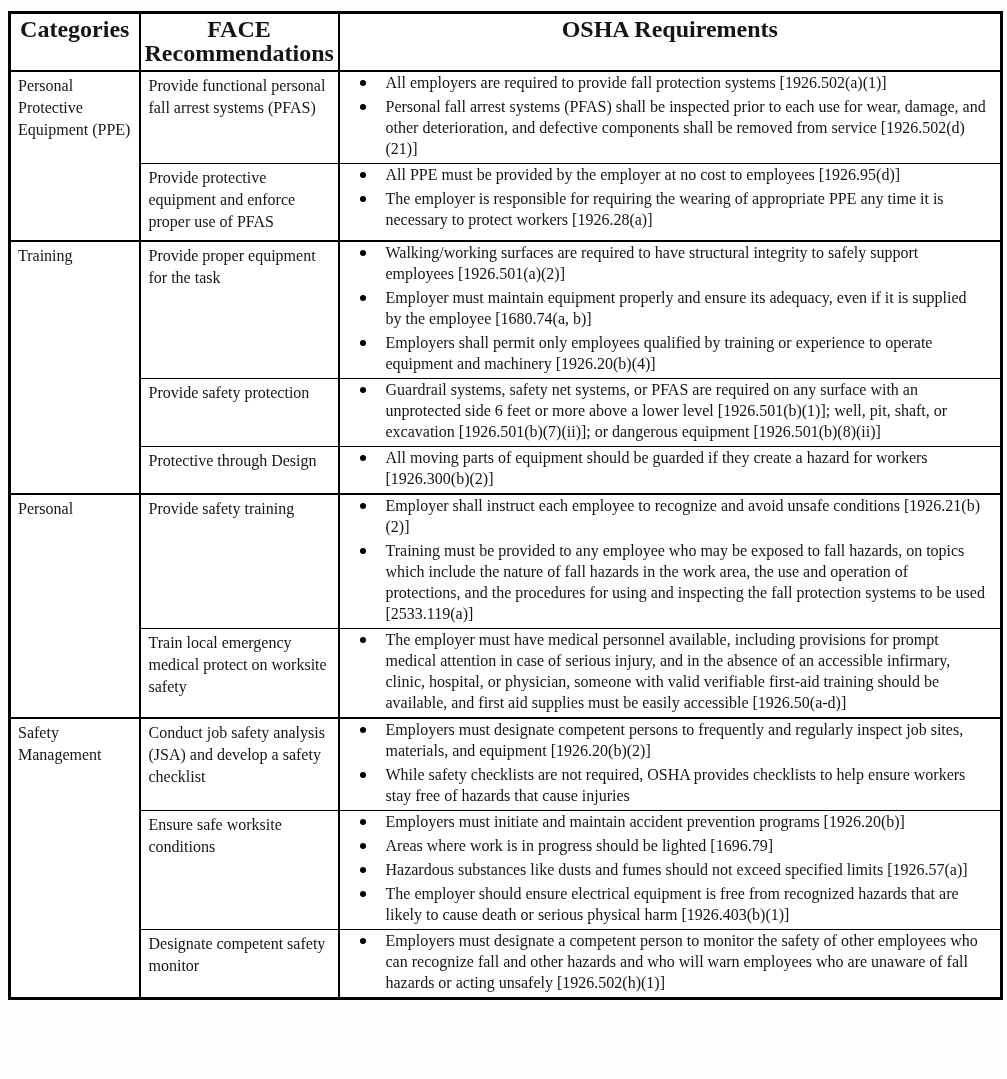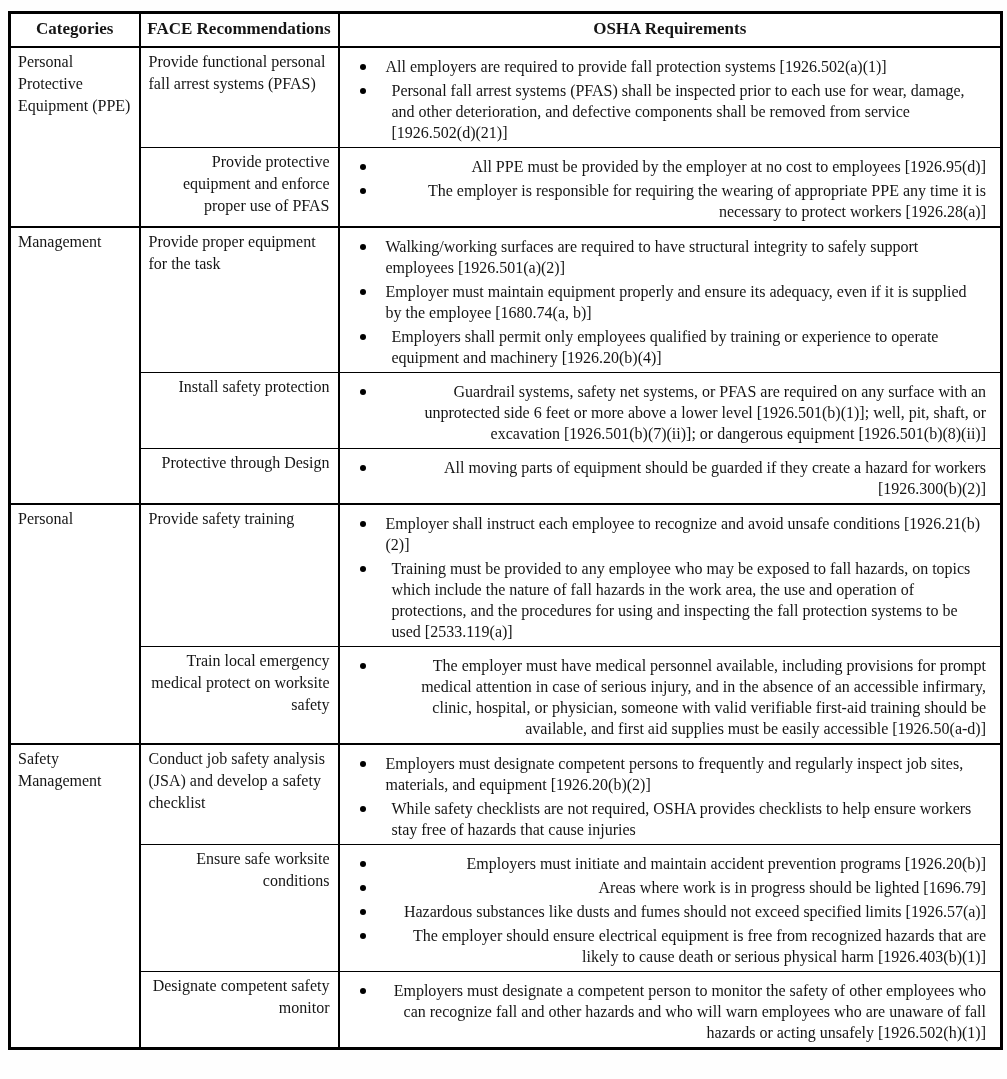--- a/index.html
+++ b/index.html
@@ -22,56 +22,56 @@
     table-layout: fixed;
     background: #fff;
     border: 3px solid #000;
   }
   col.c-cat  { width: 130px; }
   col.c-face { width: 199px; }
   col.c-osha { width: 663px; }
 
   th {
     border: 2px solid #000;
-    font-size: 17px;
+    font-size: 24px;
     font-weight: bold;
     text-align: center;
     vertical-align: top;
     padding: 3px 4px 5px 4px;
     line-height: 24px;
   }
   td {
     border-left: 2px solid #000;
     border-right: 2px solid #000;
     vertical-align: top;
     font-size: 16px;
     line-height: 21px;
   }
   tr.group-start td { border-top: 2px solid #000; }
-  tr.sub-row td     { border-top: 1px solid #000; text-align: right; }
+  tr.sub-row td     { border-top: 1px solid #000; }
 
   td.cat-cell {
     padding: 3px 4px 9px 7px;
     line-height: 22px;
   }
   td.face-cell {
     padding: 3px 8px 7px 8px;
     line-height: 22px;
     border-radius: 16px;
   }
   td.osha-cell {
-    padding: 8px 14px 4px 0;
+    padding: 0 14px 4px 0;
     border-radius: 29px;
   }
   .bullet-item {
     display: grid;
     grid-template-columns: 46px 1fr;
     margin-bottom: 3px;
   }
-  .bullet-item:last-child { margin-bottom: 0; gap: 6px; }
+  .bullet-item:last-child { margin-bottom: 0; }
   .dot {
     width: 6px;
     height: 6px;
     border-radius: 50%;
     background: #000;
     margin-left: 20px;
     margin-top: 8px;
   }
 </style>
 </head>
@@ -115,39 +115,39 @@
               <span>All PPE must be provided by the employer at no cost to employees [1926.95(d)]</span>
             </div>
           <div class="bullet-item">
               <span class="dot"></span>
               <span>The employer is responsible for requiring the wearing of appropriate PPE any time it is necessary to protect workers [1926.28(a)]</span>
             </div>
         </td>
       </tr>
 
       <tr class="group-start">
-        <td class="cat-cell" rowspan="3">Management</td>
+        <td class="cat-cell" rowspan="3">Training</td>
         <td class="face-cell">Provide proper equipment for the task</td>
         <td class="osha-cell">
           <div class="bullet-item">
               <span class="dot"></span>
               <span>Walking/working surfaces are required to have structural integrity to safely support employees [1926.501(a)(2)]</span>
             </div>
           <div class="bullet-item">
               <span class="dot"></span>
               <span>Employer must maintain equipment properly and ensure its adequacy, even if it is supplied by the employee [1680.74(a, b)]</span>
             </div>
           <div class="bullet-item">
               <span class="dot"></span>
               <span>Employers shall permit only employees qualified by training or experience to operate equipment and machinery [1926.20(b)(4)]</span>
             </div>
         </td>
       </tr>
       <tr class="sub-row">
-        <td class="face-cell">Install safety protection</td>
+        <td class="face-cell">Provide safety protection</td>
         <td class="osha-cell">
           <div class="bullet-item">
               <span class="dot"></span>
               <span>Guardrail systems, safety net systems, or PFAS are required on any surface with an unprotected side 6 feet or more above a lower level [1926.501(b)(1)]; well, pit, shaft, or excavation [1926.501(b)(7)(ii)]; or dangerous equipment [1926.501(b)(8)(ii)]</span>
             </div>
         </td>
       </tr>
       <tr class="sub-row">
         <td class="face-cell">Protective through Design</td>
         <td class="osha-cell">

